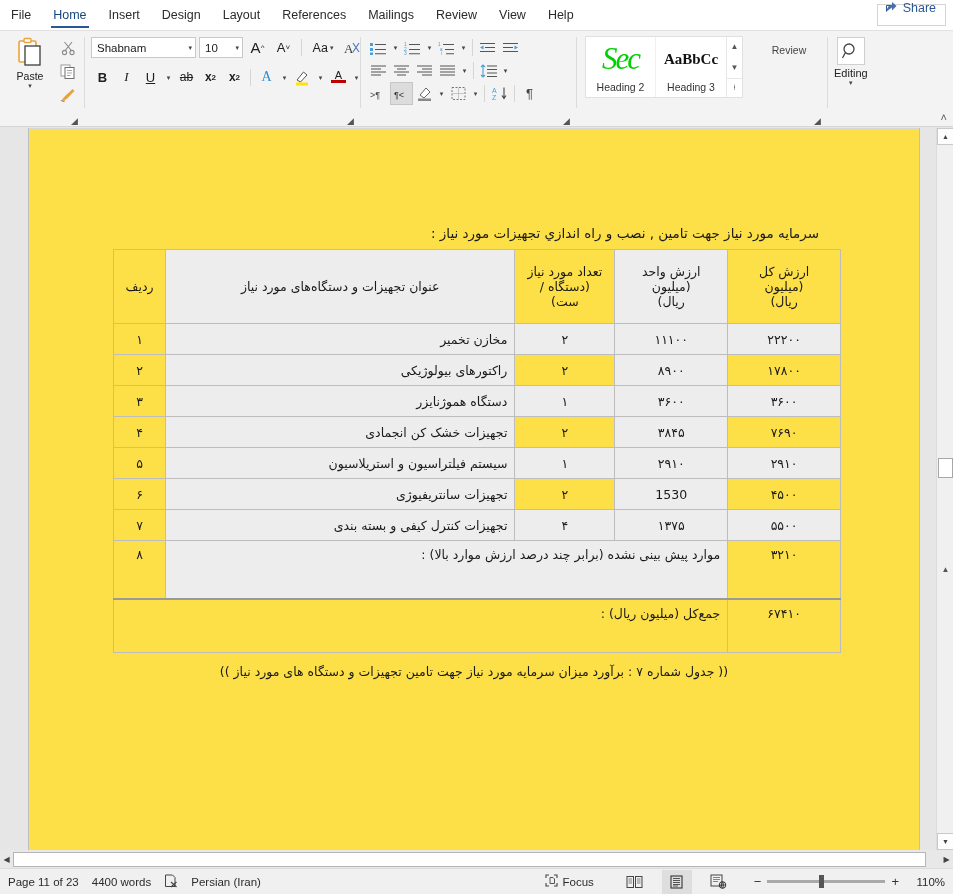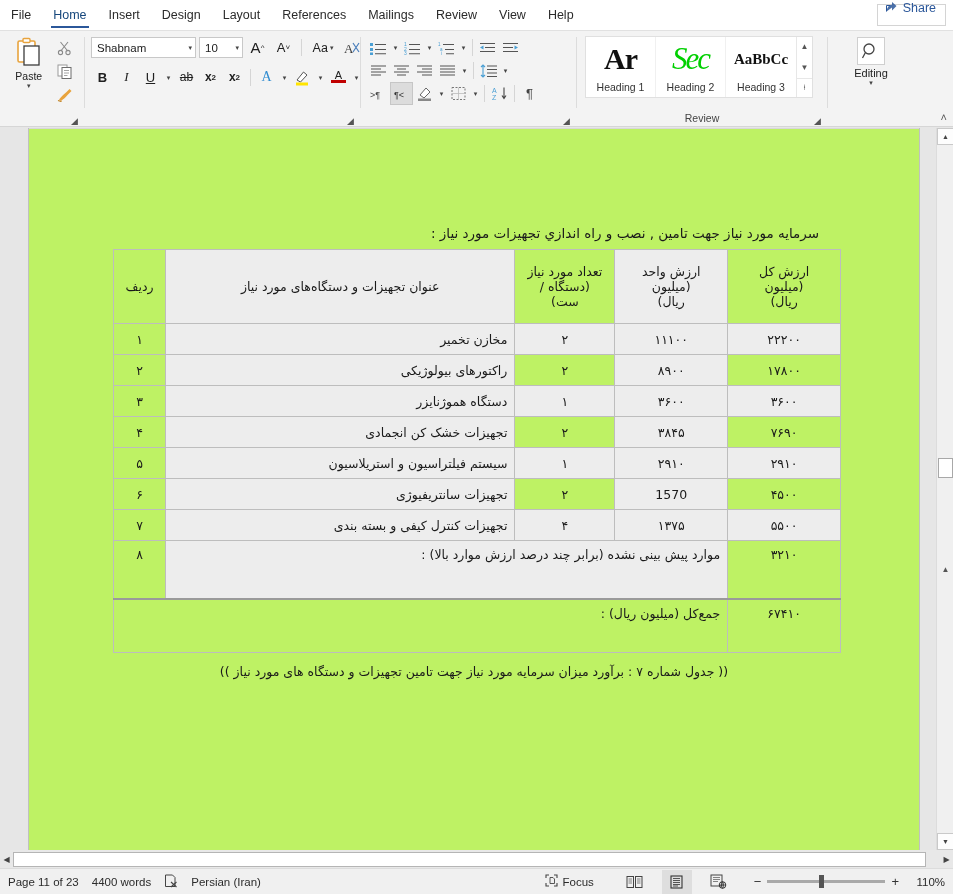--- a/index.html
+++ b/index.html
@@ -39,21 +39,21 @@
     display:flex; align-items:center; gap:5px;
     cursor:pointer;
   }
 
   
   #ribbon {
     height:96px; background:#f3f3f3;
     border-bottom:1px solid #d6d6d6;
     display:flex; position:relative;
   }
-  .group { position:relative; height:96px; padding:4px 0 0 0; display:flex; flex-direction:column; }
+  .group { position:relative; height:96px; padding:4px 0 0 0; display:flex; flex-direction:row; }
   .group-body { flex:1; display:flex; align-items:flex-start; padding:0 6px; }
   .group-label {
     height:16px; font-size:10.5px; color:#444;
     text-align:center; line-height:14px;
     position:relative;
     margin-top:8px;
   }
   .group-sep { width:1px; background:#dcdcdc; margin:6px 0 18px 0; }
   .dlg {
     position:absolute; right:4px; bottom:1px;
@@ -114,21 +114,21 @@
   #editbox { width:28px; height:28px; border:1px solid #cfcfcf; background:#fff; display:flex; align-items:center; justify-content:center; }
   #collapse-ribbon { position:absolute; right:6px; bottom:3px; font-size:11px; color:#555; cursor:pointer; }
 
   
   #docarea {
     position:absolute; left:0; top:128px; right:0; bottom:44px;
     background:#e6e6e6;
   }
   #page {
     position:absolute; left:28px; top:0; width:892px; height:100%;
-    background:#bef264; border-left:1px solid #c0c0c0; border-right:1px solid #c0c0c0;
+    background:#fde047; border-left:1px solid #c0c0c0; border-right:1px solid #c0c0c0;
     overflow:hidden;
   }
   #pagetop { height:1px; background:#d8d8d8; }
   #content { padding:0; direction:rtl; }
 
   #intro {
     font-size:13.5px; color:#1a1a1a; text-align:right;
     padding:96px 100px 8px 0; direction:rtl;
     font-family:"DejaVu Sans", sans-serif;
   }
@@ -469,26 +469,20 @@
         <div class="rbtn" style="font-size:13px;color:#444;">¶</div>
       </div>
     </div>
     <div class="dlg">◢</div>
   </div>
   <div class="group-sep"></div>
 
   <div class="group" id="g-styles">
     <div class="group-body" style="padding:0 8px;">
       <div id="stylebox">
-        <div class="stylecard">
-          <div class="prev">
-            <span style="font-family:'Liberation Serif',serif;font-size:30px;font-weight:bold;color:#111;letter-spacing:-1px;">Ar</span>
-          </div>
-          <div class="nm">Heading 1</div>
-        </div>
         <div class="stylecard">
           <div class="prev">
             <span style="font-family:'Liberation Serif',serif;font-size:31px;font-style:italic;color:#00d000;letter-spacing:-2px;">Sec</span>
           </div>
           <div class="nm">Heading 2</div>
         </div>
         <div class="stylecard" style="border-right:none;">
           <div class="prev">
             <span style="font-family:'Liberation Serif',serif;font-size:15px;font-weight:bold;color:#111;">AaBbCc</span>
           </div>
@@ -584,21 +578,21 @@
           </tr>
           <tr class="body-row">
             <td class="c-total sh">۲۹۱۰</td>
             <td class="c-unit sh">۲۹۱۰</td>
             <td class="c-count sh">۱</td>
             <td class="c-title sh">سيستم فيلتراسيون و استريلاسيون</td>
             <td class="c-radif">۵</td>
           </tr>
           <tr class="body-row">
             <td class="c-total">۴۵۰۰</td>
-            <td class="c-unit sh">1570</td>
+            <td class="c-unit sh">1530</td>
             <td class="c-count">۲</td>
             <td class="c-title sh">تجهيزات سانتريفيوژی</td>
             <td class="c-radif">۶</td>
           </tr>
           <tr class="body-row">
             <td class="c-total sh">۵۵۰۰</td>
             <td class="c-unit sh">۱۳۷۵</td>
             <td class="c-count sh">۴</td>
             <td class="c-title sh">تجهيزات کنترل کيفی و بسته بندی</td>
             <td class="c-radif">۷</td>

